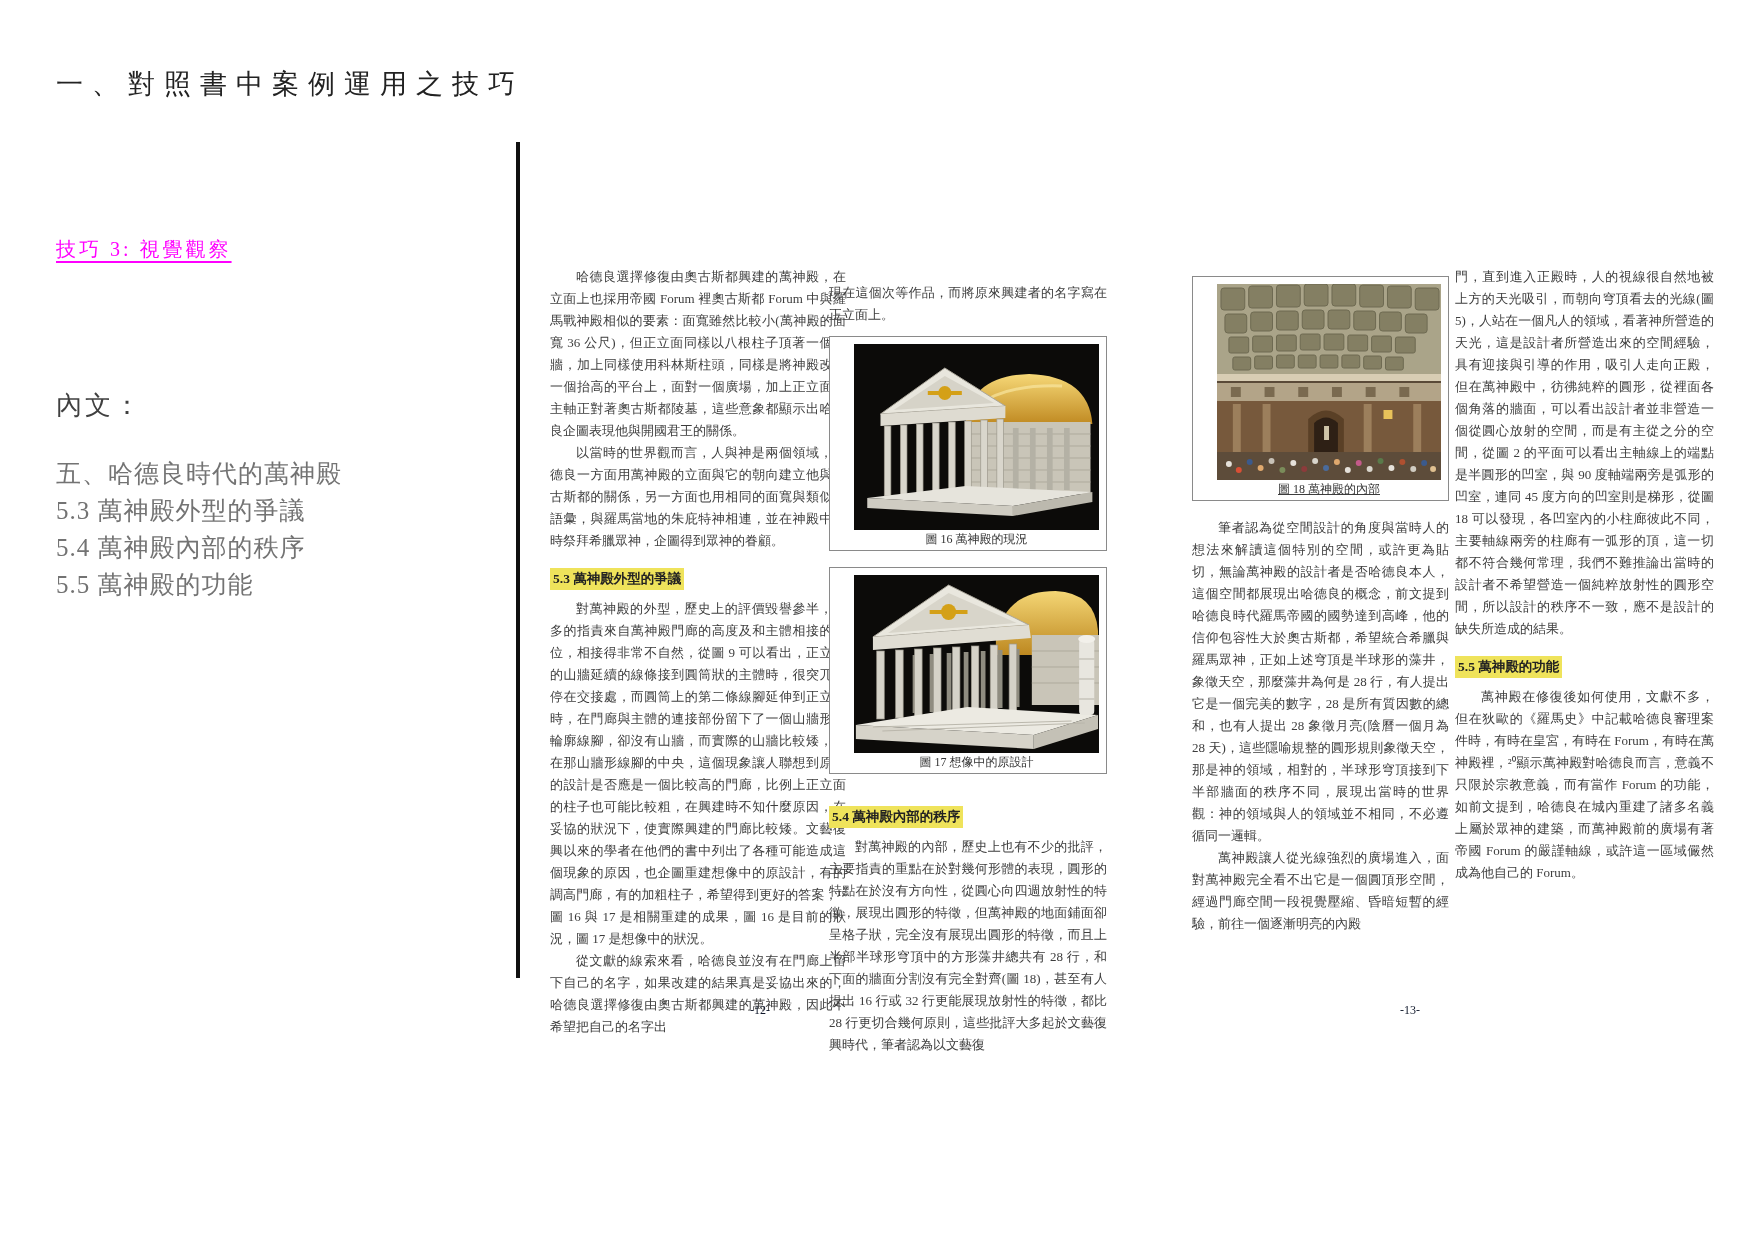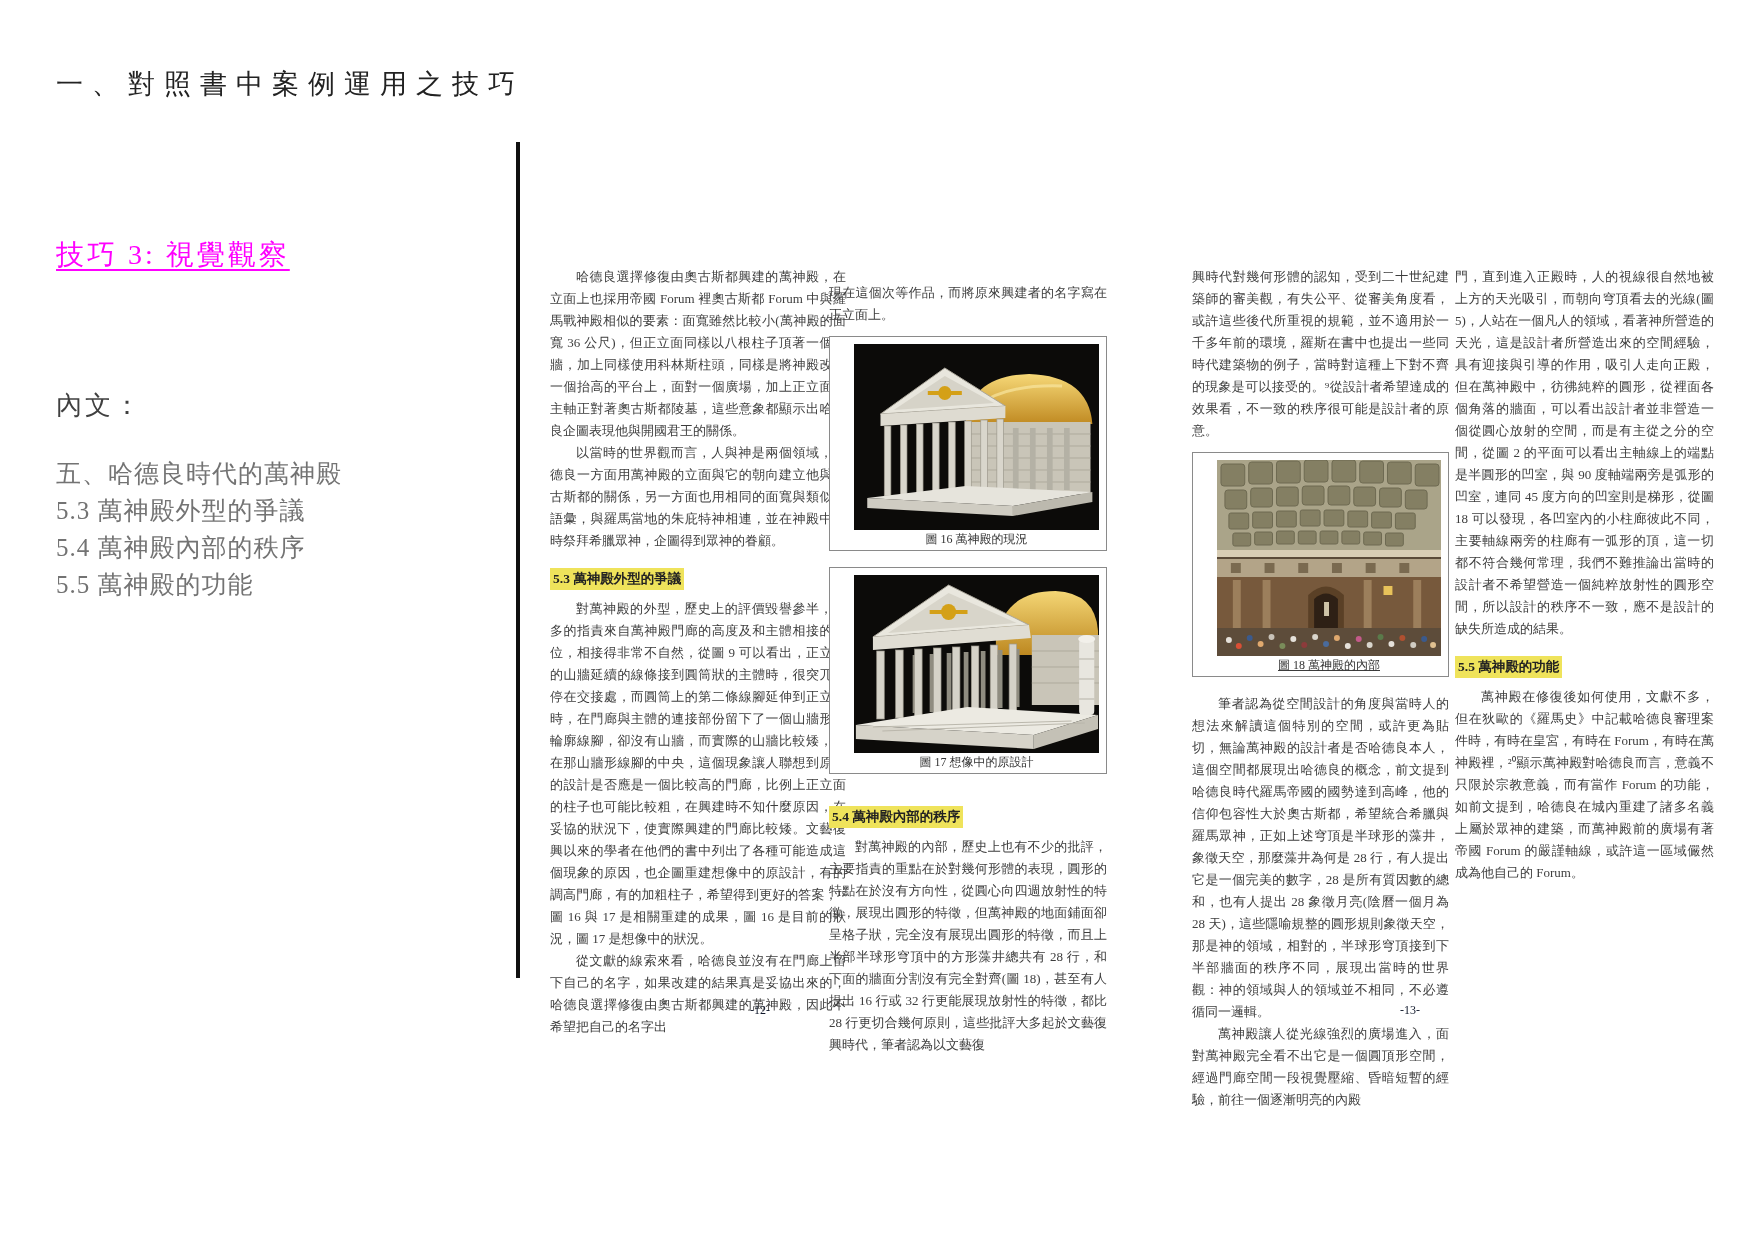--- a/index.html
+++ b/index.html
@@ -2,21 +2,21 @@
 <html><head>
 <meta charset="utf-8">
 <style>
   html,body{margin:0;padding:0;background:#ffffff;width:1754px;height:1241px;overflow:hidden;
             font-family:"Liberation Serif", serif;}
   .canvas{position:absolute;left:0;top:0;width:1754px;height:1241px;background:#fff;}
 
   
   .title{position:absolute;left:56px;top:48px;font-size:27px;font-weight:400;color:#222;
          letter-spacing:9px;white-space:nowrap;}
-  .tech{position:absolute;left:56px;top:236px;font-size:28px;color:#ff00ff;letter-spacing:3px;
+  .tech{position:absolute;left:56px;top:236px;font-size:20px;color:#ff00ff;letter-spacing:3px;
         text-decoration:underline;text-underline-offset:5px;white-space:nowrap;cursor:pointer;}
   .content-label{position:absolute;left:56px;top:388px;font-size:26px;color:#404040;letter-spacing:3px;}
   .outline{position:absolute;left:56px;top:455px;margin:0;padding:0;list-style:none;}
   .outline li{font-size:25px;line-height:37px;color:#737373;letter-spacing:1px;white-space:nowrap;}
 
   .divider{position:absolute;left:516px;top:142px;width:4px;height:836px;background:#101010;}
 
   
   .scan{position:absolute;color:#3d3d3d;font-size:13px;line-height:22px;text-align:justify;
         text-justify:inter-character;}
@@ -172,21 +172,20 @@
       <figcaption>圖 17 想像中的原設計</figcaption>
     </figure>
 
     <div class="hl">5.4 萬神殿內部的秩序</div>
     <p class="ind">對萬神殿的內部，歷史上也有不少的批評，主要指責的重點在於對幾何形體的表現，圓形的特點在於沒有方向性，從圓心向四週放射性的特徵，展現出圓形的特徵，但萬神殿的地面鋪面卻呈格子狀，完全沒有展現出圓形的特徵，而且上半部半球形穹頂中的方形藻井總共有 28 行，和下面的牆面分割沒有完全對齊(圖 18)，甚至有人提出 16 行或 32 行更能展現放射性的特徵，都比 28 行更切合幾何原則，這些批評大多起於文藝復興時代，筆者認為以文藝復</p>
   </section>
 
   <div class="pnum p12">-12-</div>
 
   <section class="scan colC">
-    <p>興時代對幾何形體的認知，受到二十世紀建築師的審美觀，有失公平、從審美角度看，或許這些後代所重視的規範，並不適用於一千多年前的環境，羅斯在書中也提出一些同時代建築物的例子，當時對這種上下對不齊的現象是可以接受的。⁹從設計者希望達成的效果看，不一致的秩序很可能是設計者的原意。</p>
 
     <figure class="figbox" style="margin-top:10px;text-decoration:underline;">
       <svg viewBox="0 0 226 196" height="196" preserveAspectRatio="none">
         <rect x="0" y="0" width="226" height="196" fill="#aaa489"></rect>
         <g fill="#847f63" stroke="#6e6a52" stroke-width="1">
           <rect x="4" y="4" width="24" height="22" rx="3"></rect>
             <rect x="32" y="2" width="24" height="22" rx="3"></rect>
           <rect x="60" y="1" width="24" height="22" rx="3"></rect>
             <rect x="88" y="0" width="24" height="22" rx="3"></rect>
           <rect x="116" y="0" width="24" height="22" rx="3"></rect>

